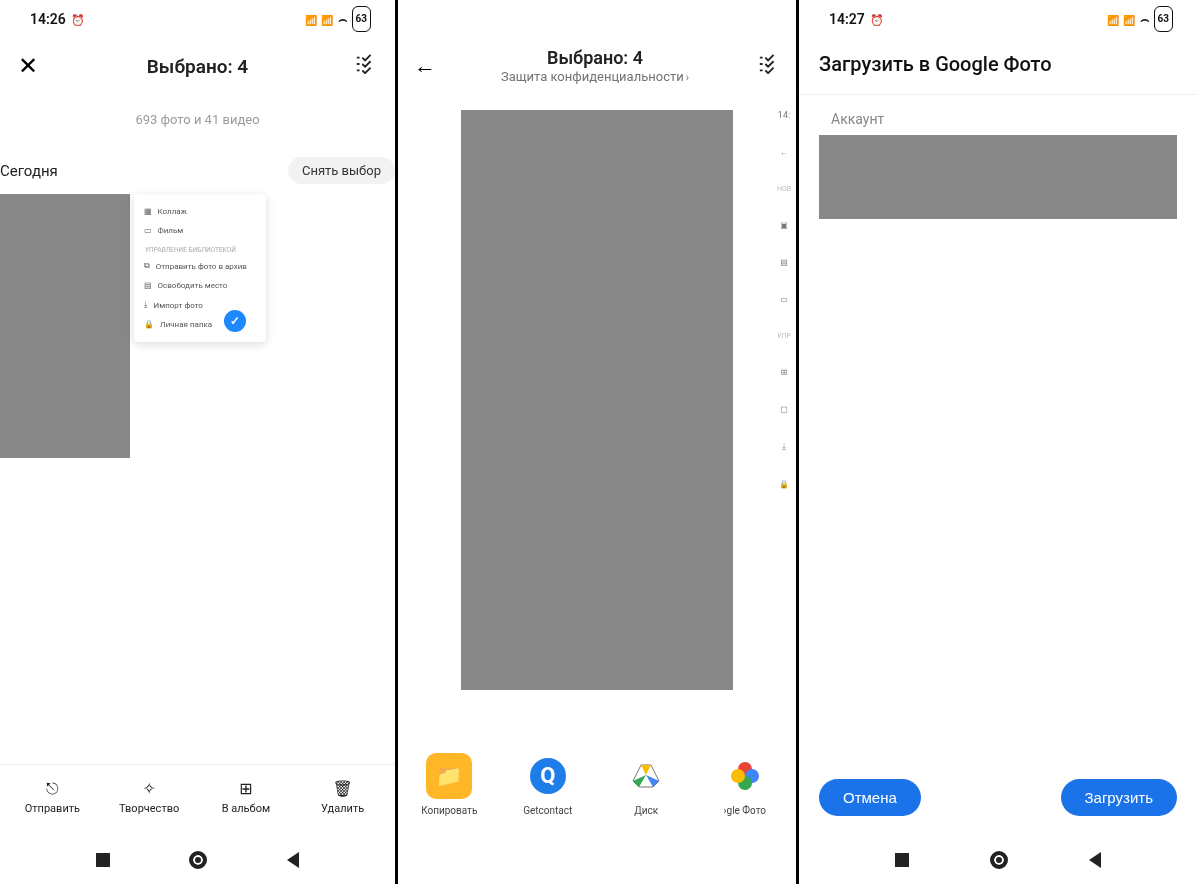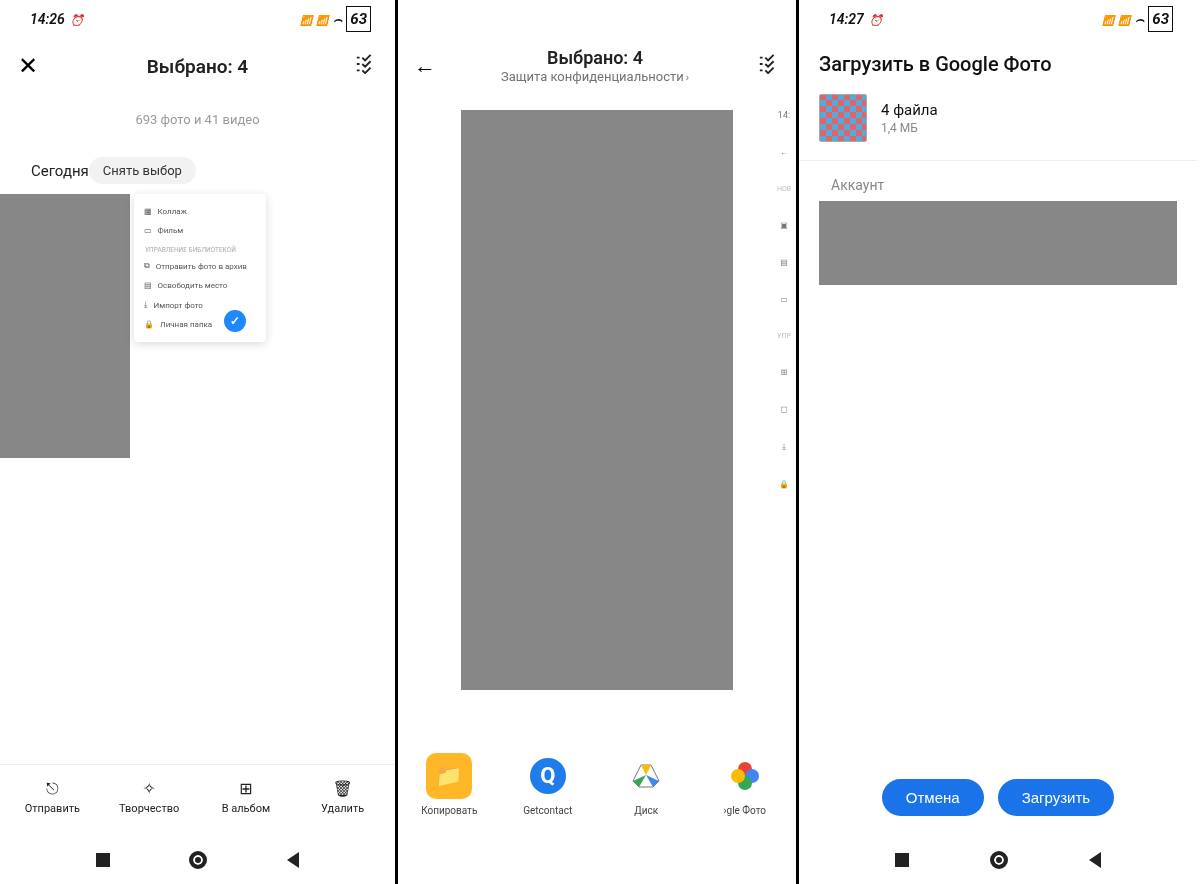--- a/index.html
+++ b/index.html
@@ -24,26 +24,25 @@
 
   .statusbar {
     height: 38px;
     display: flex;
     align-items: center;
     justify-content: space-between;
     padding: 0 24px 0 30px;
     font-size: 14px;
     font-weight: 600;
     color: #111;
-    font-style: italic;
   }
   .status-left { display:flex; align-items:center; gap:6px;}
   .status-right { display:flex; align-items:center; gap:4px; }
   .battery{
-    border:1.5px solid #111;border-radius:0;padding:6px 3px;font-size:15px;line-height:12px;font-weight:700;
+    border:1.5px solid #111;border-radius:6px;padding:6px 3px;font-size:10px;line-height:12px;font-weight:700;
   }
 
   .navbar{
     position:absolute;left:0;right:0;bottom:0;height:48px;
     display:flex;align-items:center;justify-content:space-around;
     padding:0 56px;
   }
   .nbsquare{width:14px;height:14px;background:#222;}
   .nbcircle{width:18px;height:18px;border-radius:50%;border:4px solid #222;background:#222;box-shadow:0 0 0 2px #fff inset;}
   .nbback{width:0;height:0;border-top:8px solid transparent;border-bottom:8px solid transparent;border-right:12px solid #222;}
@@ -52,22 +51,22 @@
   .s1-header{
     display:flex;align-items:center;height:56px;padding:0 18px;
   }
   .close-x{font-size:24px;font-weight:300;width:32px;}
   .s1-title{flex:1;text-align:center;font-size:19px;font-weight:600;color:#222;}
   .checklist-icon{font-size:18px;width:32px;text-align:right;}
   .checklist-icon svg{width:22px;height:20px;}
 
   .s1-sub{text-align:center;color:#9b9b9b;font-size:13px;margin:18px 0 30px;}
   .s1-row{
-    display:flex;align-items:center;
-    padding:0 31px;
+    display:flex;align-items:center;justify-content:space-between;
+    padding:0 0;
   }
   .s1-today{font-size:15px;color:#222;}
   .s1-deselect{
     background:#f2f2f2;border-radius:20px;padding:6px 14px;font-size:13px;color:#333;
   }
 
   .s1-thumbgrid{position:relative;margin-top:10px;height:270px;}
   .thumb-block{position:absolute;left:0;top:0;width:130px;height:264px;background:#878787;}
   .popup-menu{
     position:absolute;left:134px;top:0;width:132px;background:#fff;
@@ -122,21 +121,21 @@
   .s3-filesrow{display:flex;align-items:center;gap:14px;padding:0 20px 18px;}
   .s3-thumb{width:48px;height:48px;background:#555;border:1px solid #aaa;border-radius:2px;
     background:repeating-conic-gradient(#d66 0 25%,#5ad 0 50%) 0/12px 12px;}
   .s3-fileinfo .m{font-size:15px;color:#111;}
   .s3-fileinfo .s{font-size:12px;color:#888;margin-top:2px;}
   .divider{height:1px;background:#eee;margin:0 0 16px;}
   .s3-account{padding:0 32px;font-size:14px;color:#888;}
   .s3-accbar{margin:8px 20px 0;height:84px;background:#878787;}
 
   .s3-bottom{
-    position:absolute;left:0;right:0;bottom:56px;display:flex;justify-content:center;gap:14px;
+    position:absolute;left:0;right:0;bottom:56px;display:flex;justify-content:space-between;gap:14px;
     padding:0 20px 12px;
   }
   .gbtn{
     border:none;border-radius:24px;padding:10px 24px;font-size:15px;font-weight:500;color:#fff;background:#1a73e8;
   }
 
   .alarm::before{content:"⏰";font-size:11px;}
   .antenna::before{content:"📶";font-size:10px;}
 </style>
 </head>
@@ -309,27 +308,20 @@
     <div class="status-right">
       <span class="antenna"></span>
       <span class="antenna"></span>
       <span>⌢</span>
       <span class="battery">63</span>
     </div>
   </div>
 
   <div class="s3-title">Загрузить в Google Фото</div>
 
-  <div class="s3-filesrow">
-    <div class="s3-thumb"></div>
-    <div class="s3-fileinfo">
-      <div class="m">4 файла</div>
-      <div class="s">1,4 МБ</div>
-    </div>
-  </div>
 
   <div class="divider"></div>
 
   <div class="s3-account">Аккаунт</div>
   <div class="s3-accbar"></div>
 
   <div class="s3-bottom">
     <button class="gbtn">Отмена</button>
     <button class="gbtn">Загрузить</button>
   </div>

